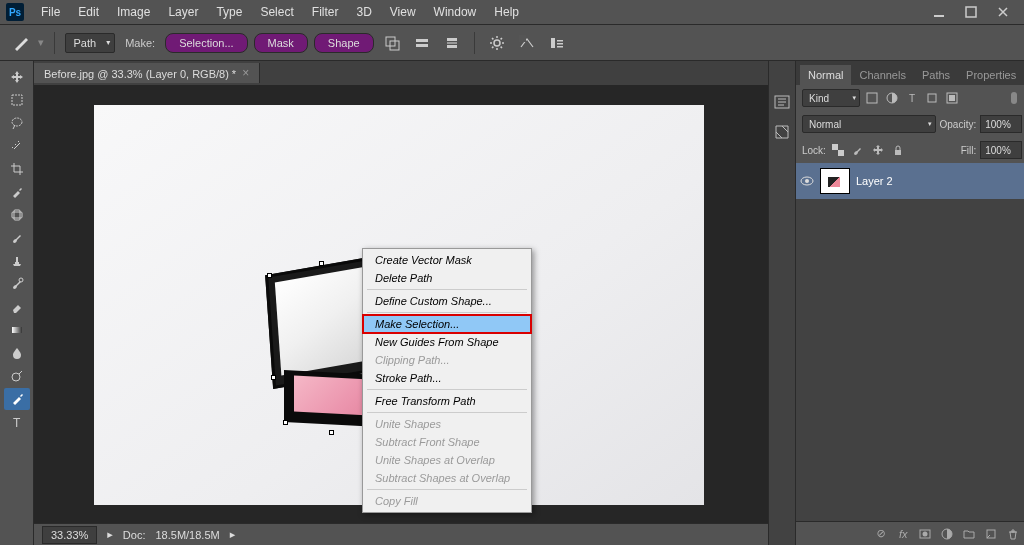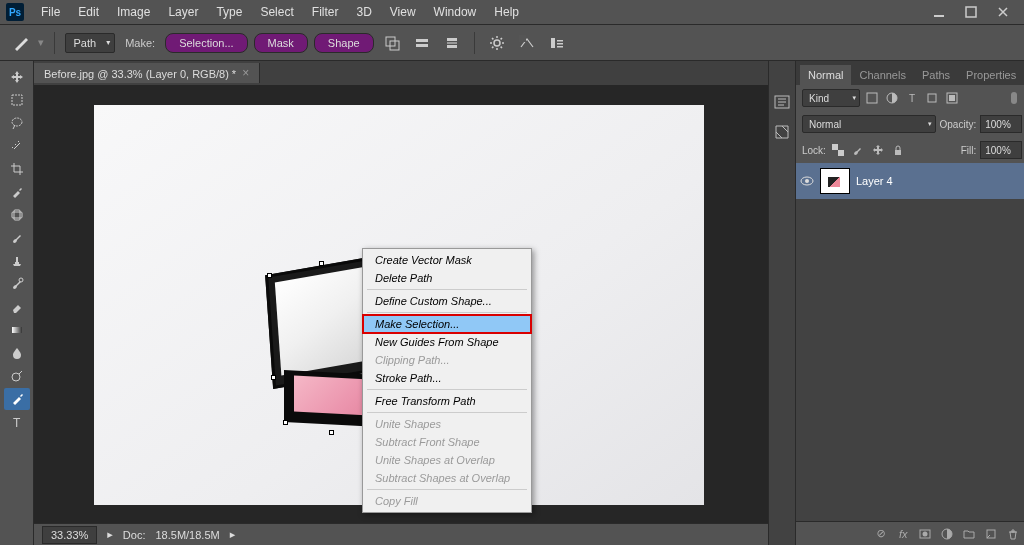--- a/index.html
+++ b/index.html
@@ -406,21 +406,21 @@
         <div class="panel-input">100%</div>
       </div>
       <div class="layer-row">
         <div class="eye">
             <svg width="14" height="14">
               <ellipse cx="7" cy="7" rx="6" ry="4" fill="none" stroke="#ddd"></ellipse>
               <circle cx="7" cy="7" r="2" fill="#ddd"></circle>
             </svg>
           </div>
         <div class="thumb"></div>
-        <span class="layer-name">Layer 4</span>
+        <span class="layer-name">Layer 2</span>
       </div>
       <div class="layers-body"></div>
       <div class="layers-footer">
         <div class="lf-icn">⊘</div>
         <div class="lf-icn">
             <i>fx</i>
           </div>
         <div class="lf-icn">
             <svg width="12" height="12">
               <rect x="1" y="2" width="10" height="8" fill="none" stroke="#aaa"></rect>

